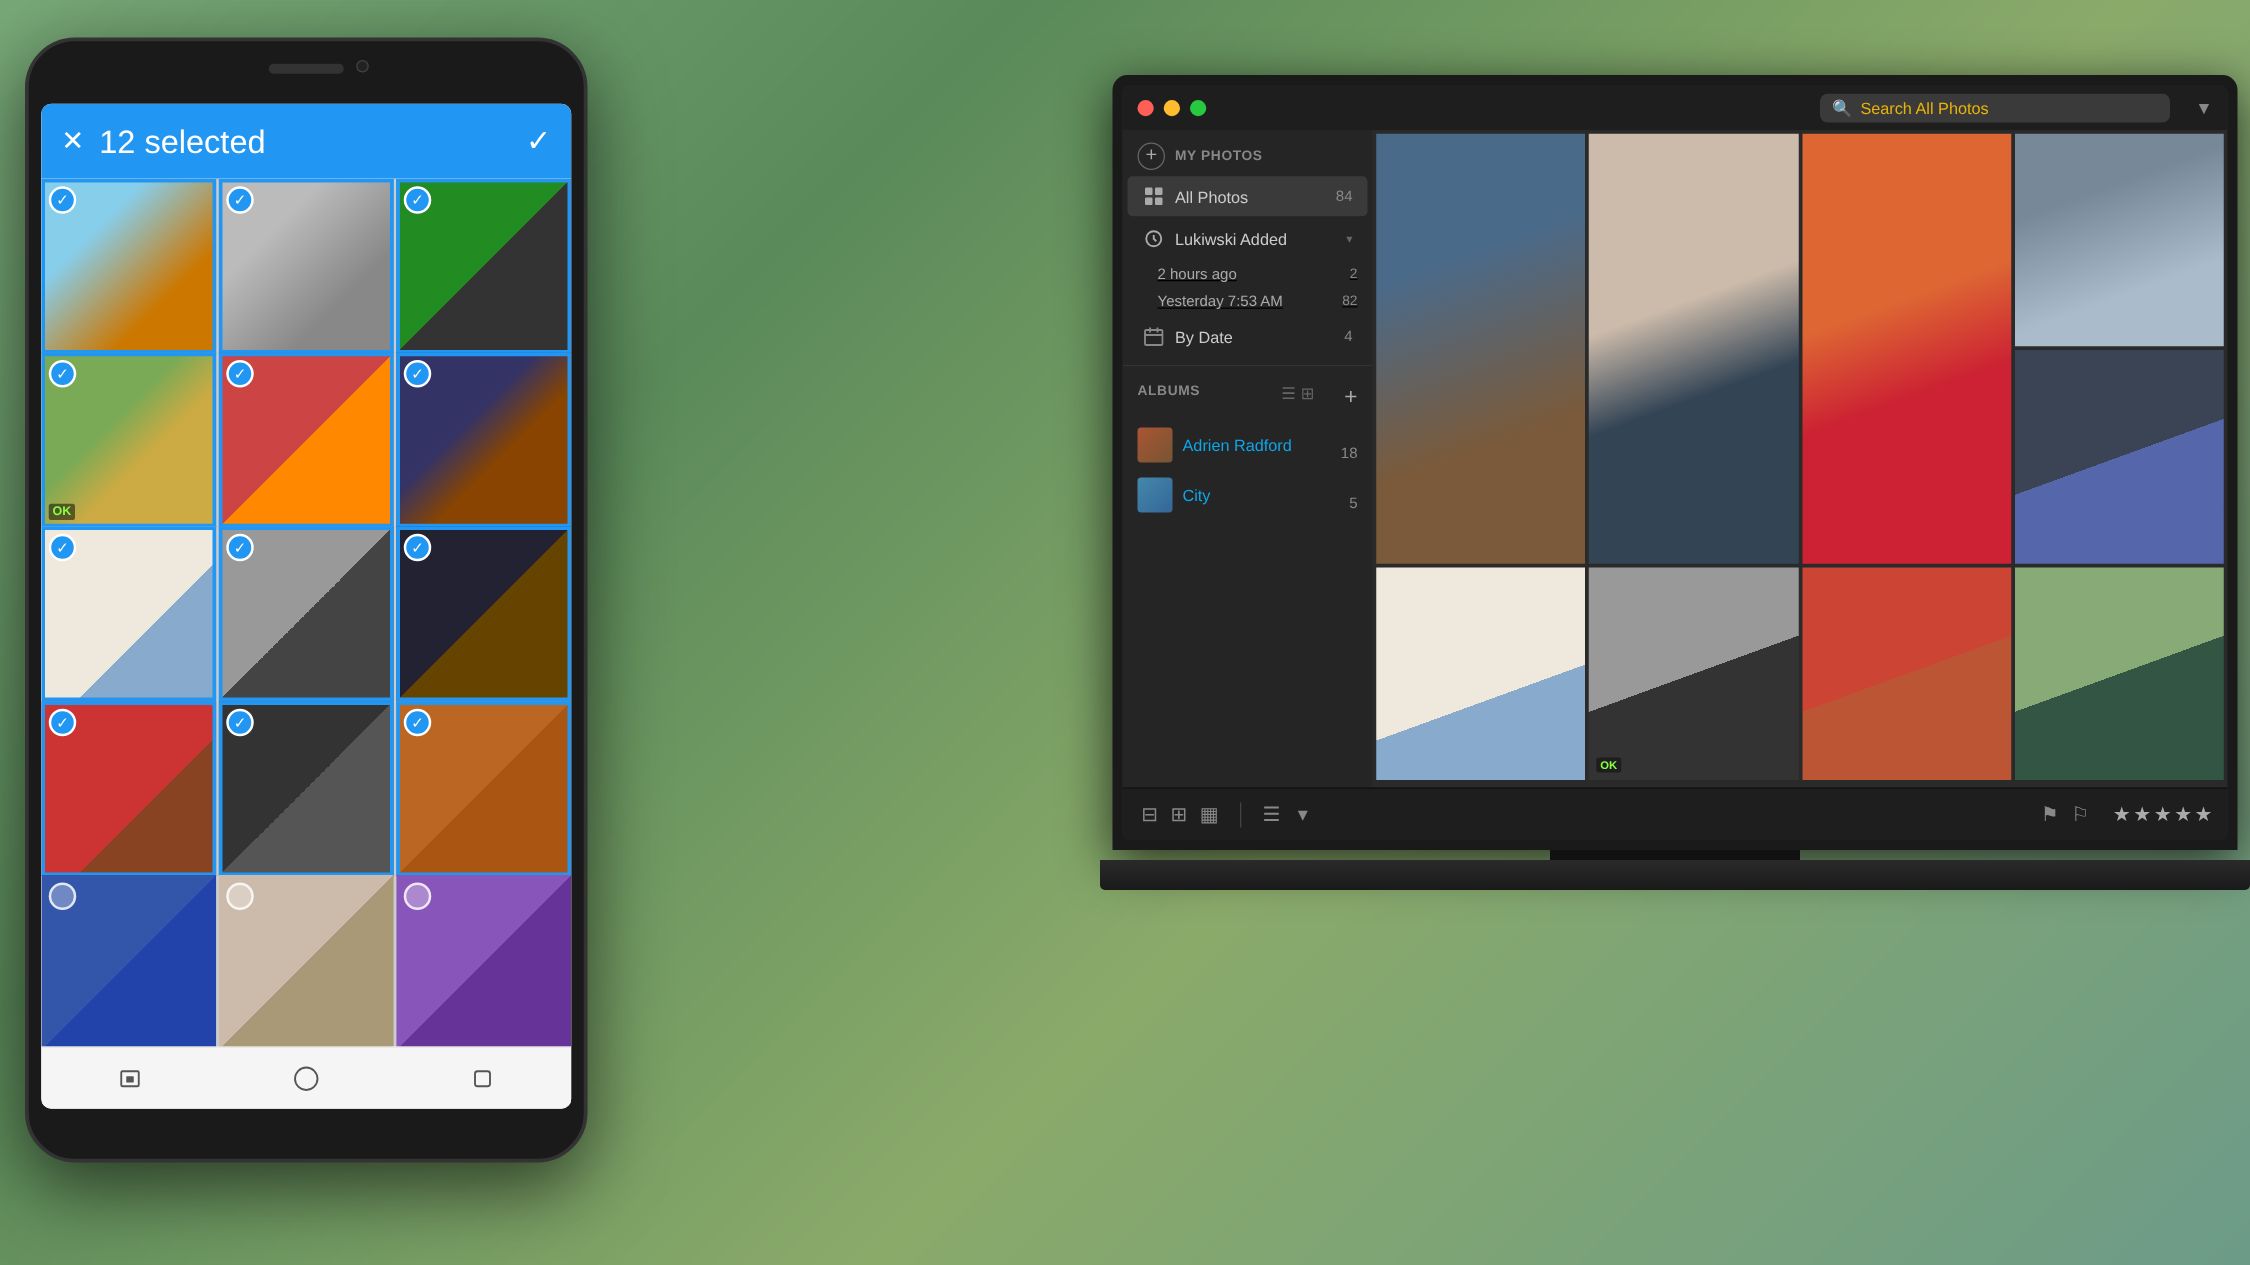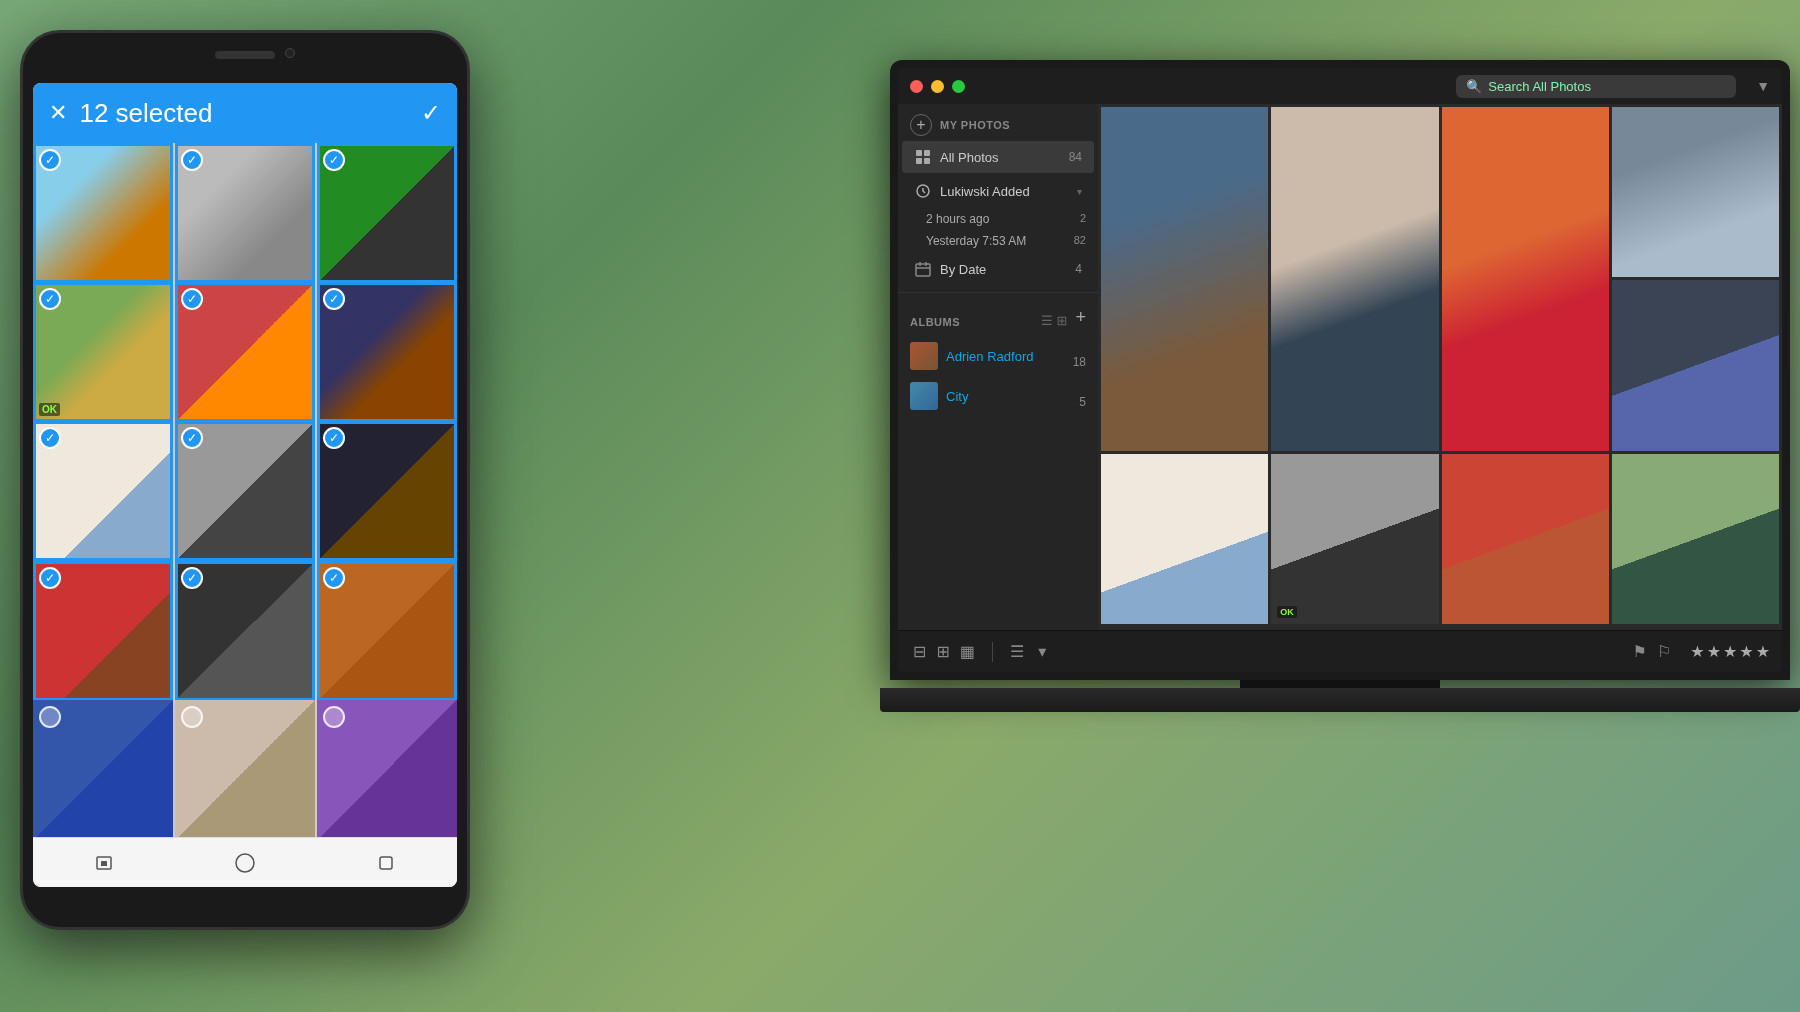--- a/index.html
+++ b/index.html
@@ -232,21 +232,21 @@
       gap: 6px;
       width: 280px;
     }
 
     .search-icon-small {
       color: #888;
       font-size: 13px;
     }
 
     .search-text {
-      color: #86efac;
+      color: #eab308;
       font-size: 13px;
     }
 
     .filter-icon {
       color: #888;
       font-size: 14px;
       margin-left: 12px;
     }
 
     .laptop-content {
@@ -330,23 +330,25 @@
       margin-left: auto;
     }
 
     .sidebar-item-arrow {
       color: #666;
       font-size: 10px;
     }
 
     .sub-item {
       display: flex;
+      align-items: center;
       padding: 4px 12px 4px 28px;
       gap: 8px;
       cursor: pointer;
+      text-decoration: underline;
     }
 
     .sub-item-label {
       color: #aaa;
       font-size: 12px;
       flex: 1;
     }
 
     .sub-item-count {
       color: #888;
@@ -354,23 +356,23 @@
     }
 
     .sidebar-divider {
       height: 1px;
       background: #333;
       margin: 6px 0;
     }
 
     .albums-header {
       display: flex;
-      align-items: flex-end;
+      align-items: flex-start;
       padding: 8px 12px;
-      gap: 4px;
+      gap: 20px;
     }
 
     .albums-label {
       color: #888;
       font-size: 11px;
       font-weight: 600;
       letter-spacing: 0.5px;
       text-transform: uppercase;
       flex: 1;
     }

